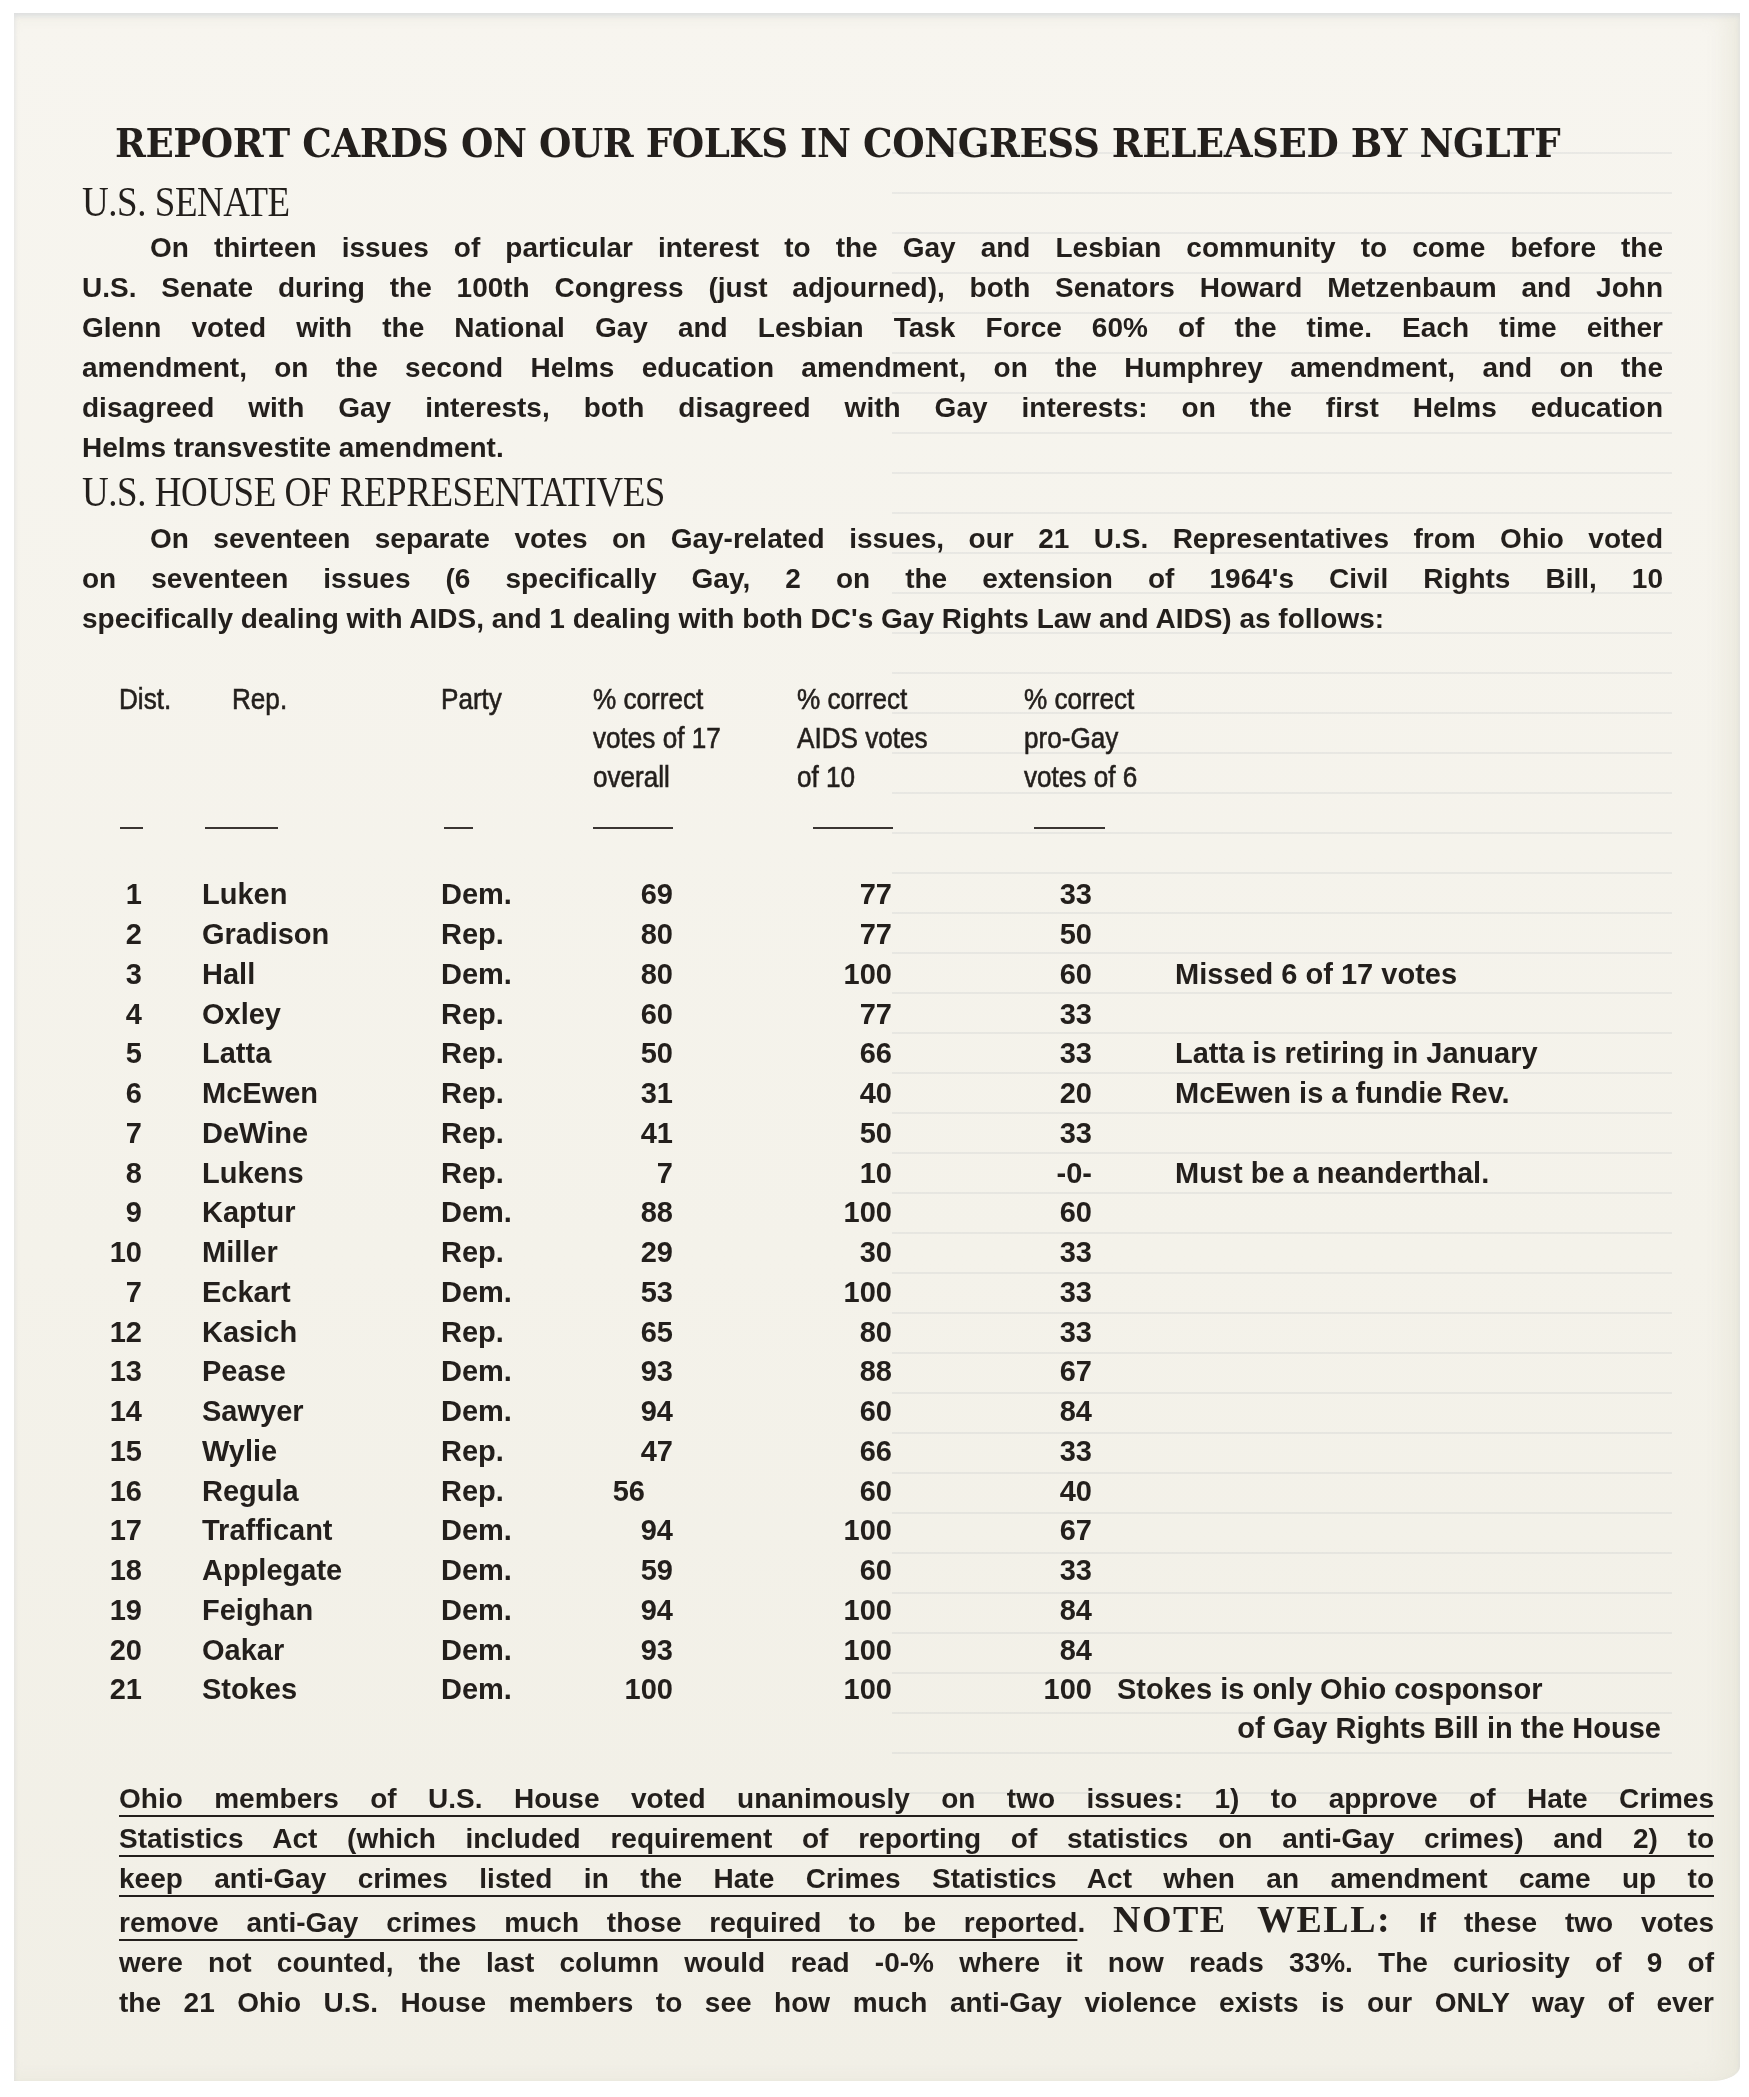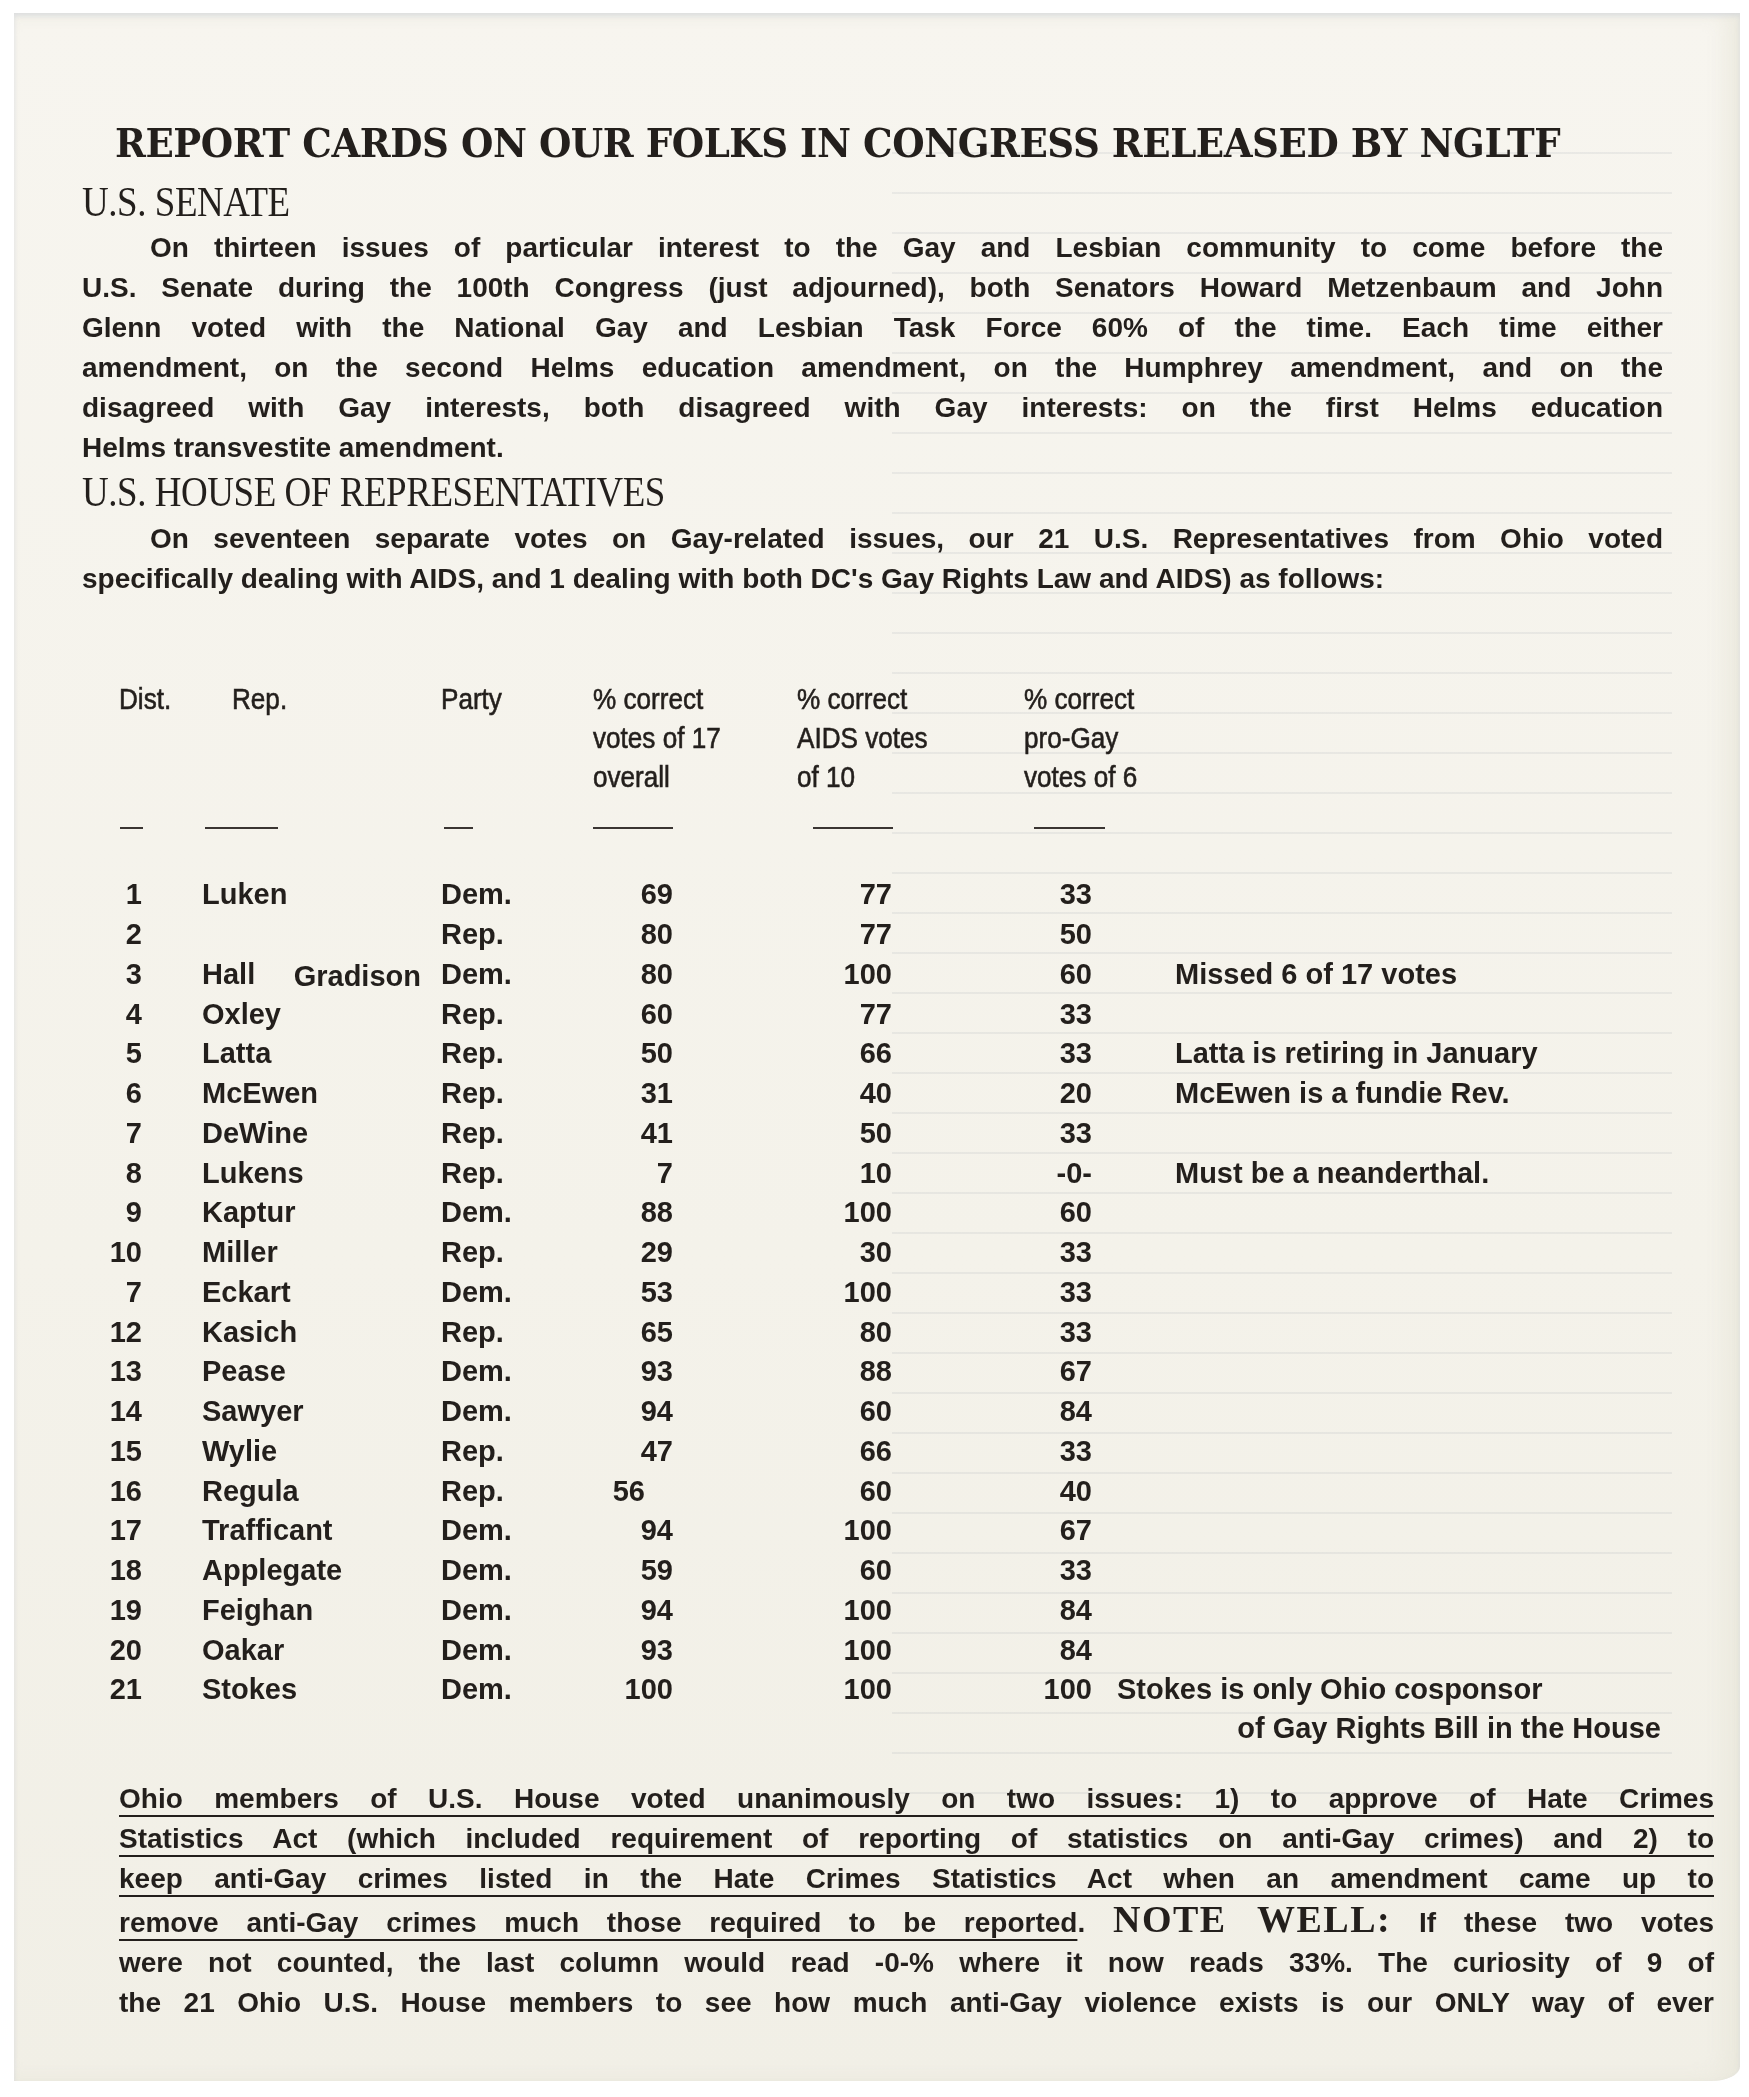--- a/index.html
+++ b/index.html
@@ -67,20 +67,21 @@
   <span class="line">U.S. Senate during the 100th Congress (just adjourned), both Senators Howard Metzenbaum and John</span>
   <span class="line">Glenn voted with the National Gay and Lesbian Task Force 60% of the time. Each time either</span>
   <span class="line">amendment, on the second Helms education amendment, on the Humphrey amendment, and on the</span>
   <span class="line">disagreed with Gay interests, both disagreed with Gay interests: on the first Helms education</span>
   <span class="line last">Helms transvestite amendment.</span>
 </div>
 
 <div class="abs section" style="left:82px; top:468px;">U.S. HOUSE OF REPRESENTATIVES</div>
 <div class="para" style="left:82px; top:519px; width:1581px;">
   <span class="line" style="padding-left:68px;">On seventeen separate votes on Gay-related issues, our 21 U.S. Representatives from Ohio voted</span>
+  <span class="line">on seventeen issues (6 specifically Gay, 2 on the extension of 1964's Civil Rights Bill, 10</span>
   <span class="line last">specifically dealing with AIDS, and 1 dealing with both DC's Gay Rights Law and AIDS) as follows:</span>
 </div>
 
 <div>
   <div class="th" style="left:119px; top:680px;">Dist.</div>
   <div class="th" style="left:232px; top:680px;">Rep.</div>
   <div class="th" style="left:441px; top:680px;">Party</div>
 
   <div class="th" style="left:593px; top:680px;">% correct</div>
   <div class="th" style="left:593px; top:719px;">votes of 17</div>
@@ -106,21 +107,21 @@
         <div class="td" style="left: 93px; top: 875px; width: 49px; text-align: right;">1</div>
         <div class="td" style="left: 202px; top: 875px; width: 219px; text-align: left;">Luken</div>
         <div class="td" style="left: 441px; top: 875px; width: 107px; text-align: left;">Dem.</div>
         <div class="td" style="left: 575px; top: 875px; width: 98px; text-align: right;">69</div>
         <div class="td" style="left: 775px; top: 875px; width: 117px; text-align: right;">77</div>
         <div class="td" style="left: 985px; top: 875px; width: 107px; text-align: right;">33</div>
         <div class="td" style="left: 1175px; top: 875px; width: 512px; text-align: left;"></div>
       </div>
       <div>
         <div class="td" style="left: 93px; top: 915px; width: 49px; text-align: right;">2</div>
-        <div class="td" style="left: 202px; top: 915px; width: 219px; text-align: right; margin-top: 42px;">Gradison</div>
+        <div class="td" style="left: 202px; top: 915px; width: 219px; text-align: left;">Gradison</div>
         <div class="td" style="left: 441px; top: 915px; width: 107px; text-align: left;">Rep.</div>
         <div class="td" style="left: 575px; top: 915px; width: 98px; text-align: right;">80</div>
         <div class="td" style="left: 775px; top: 915px; width: 117px; text-align: right;">77</div>
         <div class="td" style="left: 985px; top: 915px; width: 107px; text-align: right;">50</div>
         <div class="td" style="left: 1175px; top: 915px; width: 512px; text-align: left;"></div>
       </div>
       <div>
         <div class="td" style="left: 93px; top: 955px; width: 49px; text-align: right;">3</div>
         <div class="td" style="left: 202px; top: 955px; width: 219px; text-align: left;">Hall</div>
         <div class="td" style="left: 441px; top: 955px; width: 107px; text-align: left;">Dem.</div>

